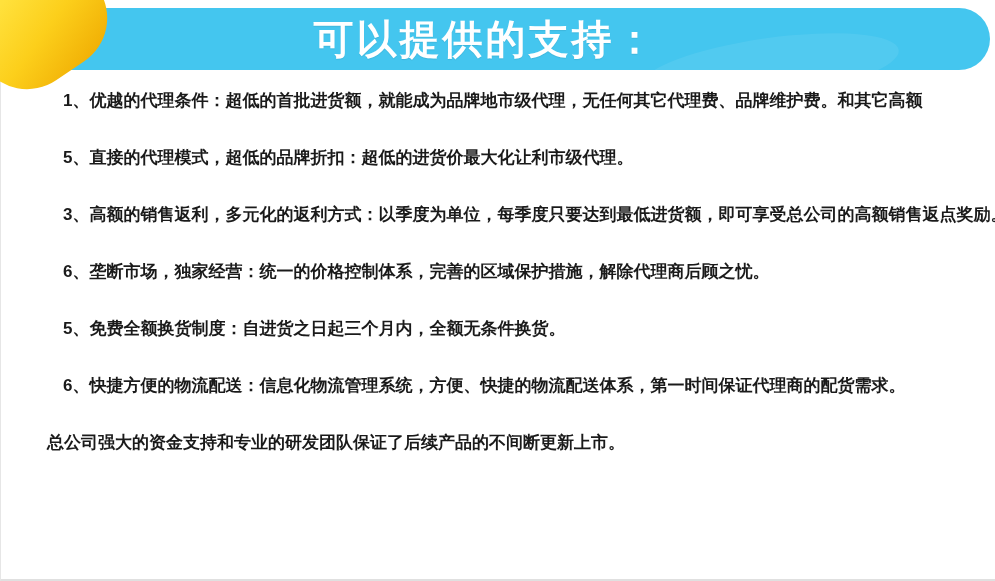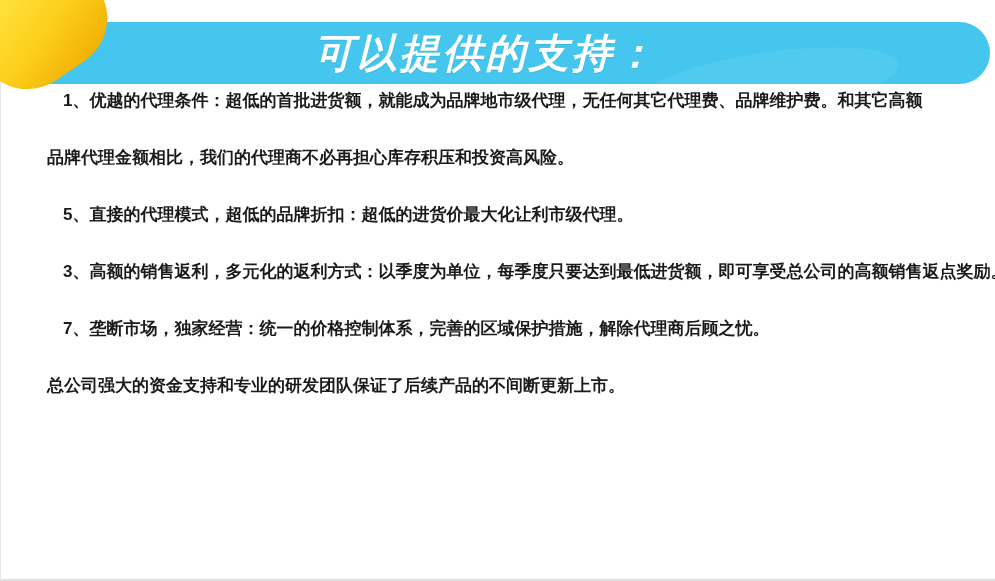--- a/index.html
+++ b/index.html
@@ -18,29 +18,28 @@
     border-bottom: 2px solid #e0e0e0;
   }
   
   .header-wrap {
     position: relative;
     height: 70px;
     width: 100%;
   }
   .banner {
     position: absolute;
-    left: 10px; right: 5px; top: 22px;
+    left: 10px; right: 5px; top: 8px;
     height: 62px;
     background: #44c6ef;
     border-radius: 14px 31px 31px 14px;
     display: flex;
     align-items: center;
     justify-content: center;
     overflow: hidden;
-    font-style: italic;
   }
   .banner::after {
     content: "";
     position: absolute;
     right: 90px; top: 30px;
     width: 260px; height: 60px;
     background: #ffffff;
     opacity: 0.07;
     border-radius: 50%;
     transform: rotate(-8deg);
@@ -91,20 +90,21 @@
 
   <div class="header-wrap">
     <div class="banner">
       <span class="banner-title">可以提供的支持：</span>
     </div>
     <div class="corner-badge"></div>
   </div>
 
   <div class="content" id="support-list">
       <div class="line indent">1、优越的代理条件：超低的首批进货额，就能成为品牌地市级代理，无任何其它代理费、品牌维护费。和其它高额</div>
-      <div class="line">品牌代理金额相比，我们的代理商不必再担心库存积压和投资高风险。</div>
       <div class="line indent">5、直接的代理模式，超低的品牌折扣：超低的进货价最大化让利市级代理。</div>
       <div class="line indent">3、高额的销售返利，多元化的返利方式：以季度为单位，每季度只要达到最低进货额，即可享受总公司的高额销售返点奖励。</div>
-      <div class="line indent">7、垄断市场，独家经营：统一的价格控制体系，完善的区域保护措施，解除代理商后顾之忧。</div>
+      <div class="line indent">6、垄断市场，独家经营：统一的价格控制体系，完善的区域保护措施，解除代理商后顾之忧。</div>
+      <div class="line indent">5、免费全额换货制度：自进货之日起三个月内，全额无条件换货。</div>
+      <div class="line indent">6、快捷方便的物流配送：信息化物流管理系统，方便、快捷的物流配送体系，第一时间保证代理商的配货需求。</div>
       <div class="line">总公司强大的资金支持和专业的研发团队保证了后续产品的不间断更新上市。</div>
     </div>
 
 </div>
 
 </body></html>

